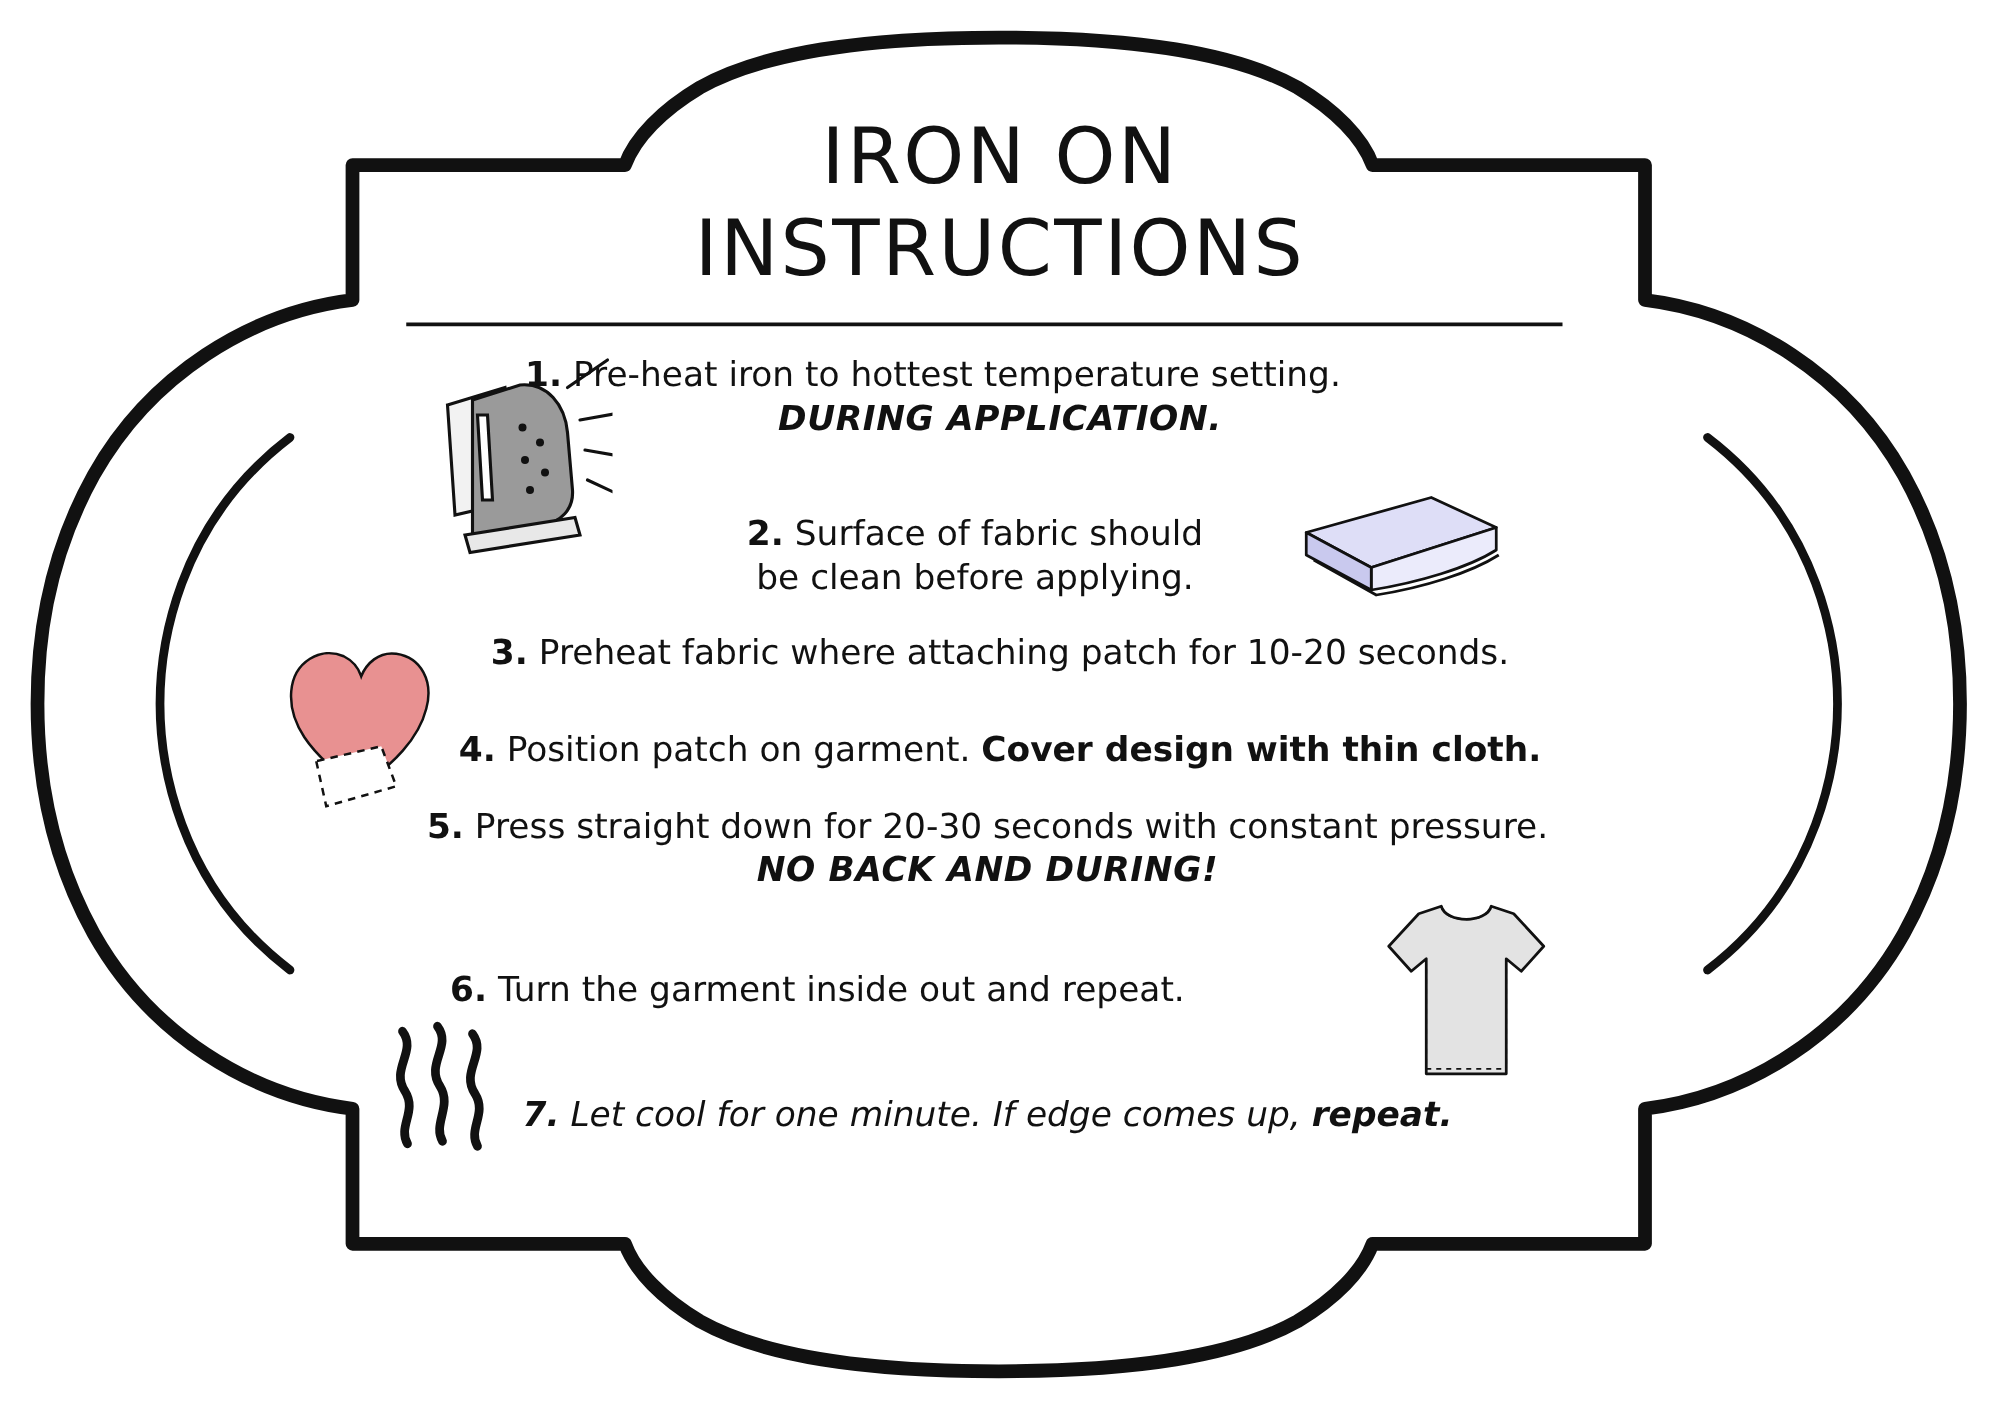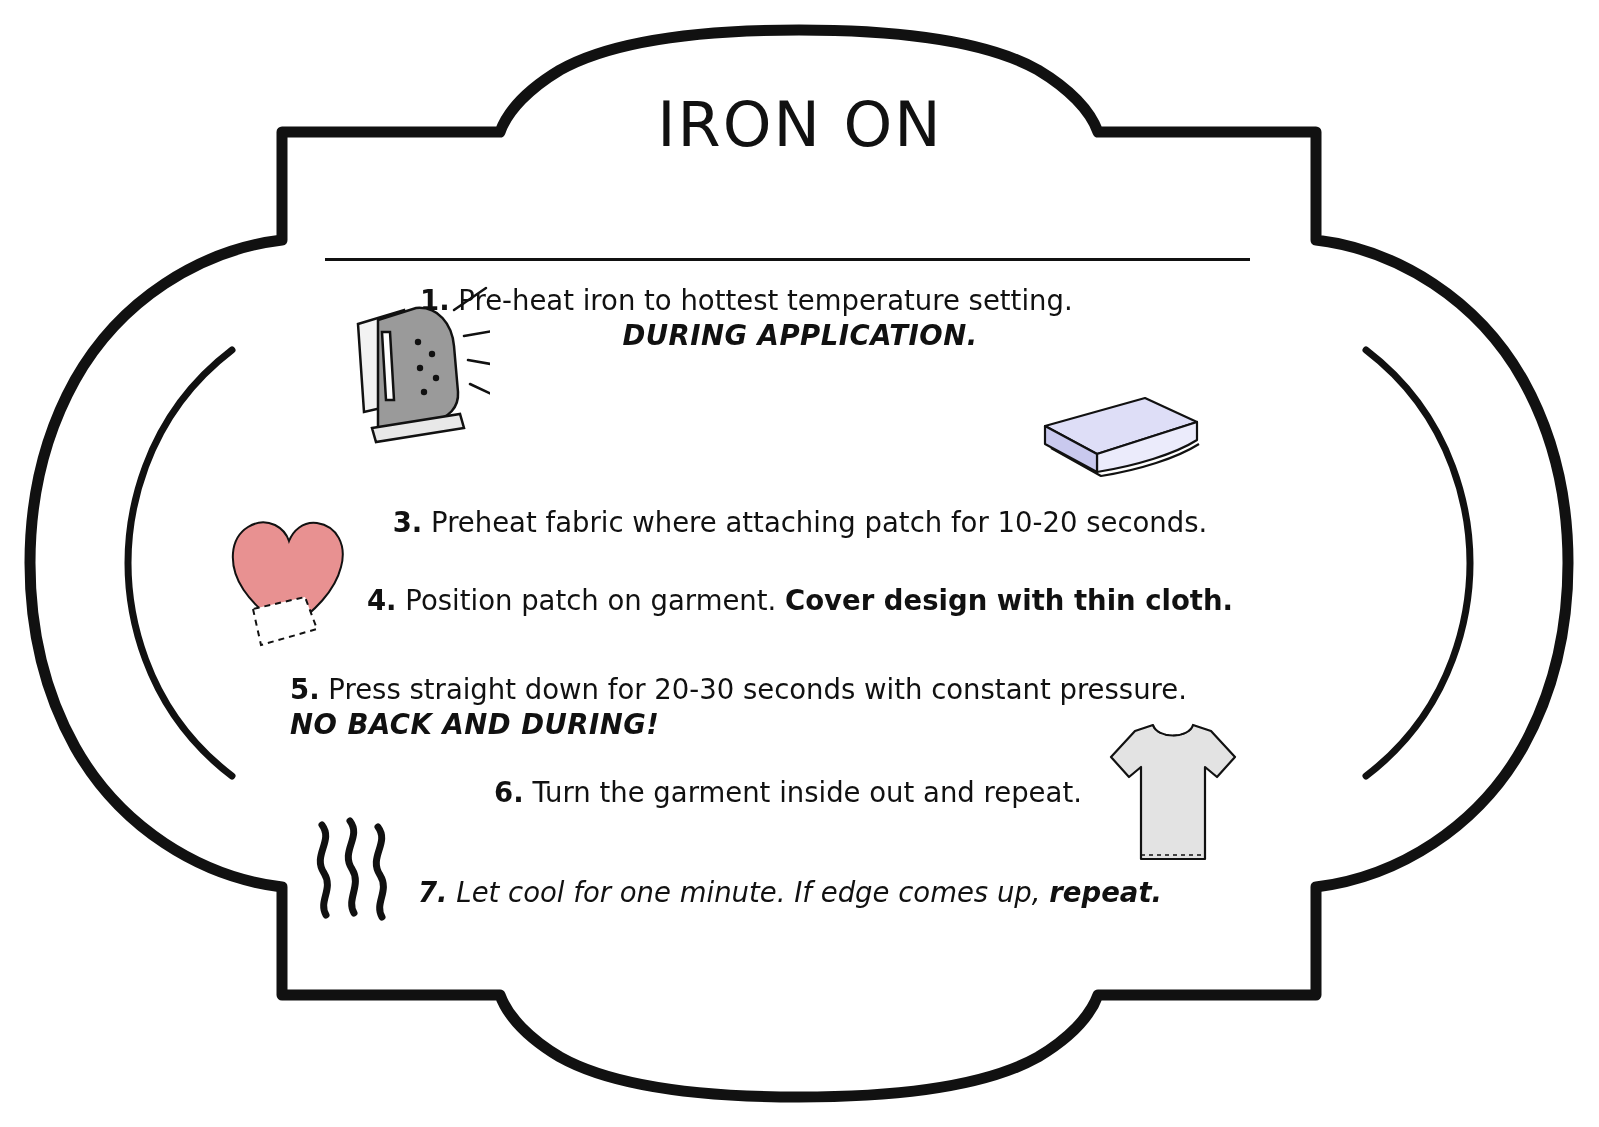--- a/index.html
+++ b/index.html
@@ -70,22 +70,22 @@
     font-weight: bold;
     letter-spacing: 0.5px;
   }
 
   
   #step1 { left: 420px; top: 283px; width: 760px; text-align: center; }
   #step1 .l1 { text-align: left; }
   #step2 { left: 560px; top: 410px; width: 440px; text-align: center; }
   #step3 { left: 340px; top: 505px; width: 920px; text-align: center; }
   #step4 { left: 340px; top: 583px; width: 920px; text-align: center; }
-  #step5 { left: 290px; top: 672px; width: 1000px; }
-  #step6 { left: 328px; top: 775px; width: 920px; text-align: center; }
+  #step5 { left: 290px; top: 644px; width: 1000px; text-align: center; }
+  #step6 { left: 360px; top: 775px; width: 920px; }
   #step7 { left: 330px; top: 875px; width: 920px; text-align: center; font-style: italic; }
 
   .icon {
     position: absolute;
   }
   #icon-iron   { left: 320px; top: 280px; width: 170px; height: 165px; }
   #icon-fabric { left: 1015px; top: 392px; width: 190px; height: 100px; }
   #icon-heart  { left: 225px; top: 505px; width: 130px; height: 145px; }
   #icon-shirt  { left: 1105px; top: 715px; width: 135px; height: 155px; }
   #icon-steam  { left: 300px; top: 815px; width: 100px; height: 110px; }
@@ -128,31 +128,39 @@
 
     <path d="M1366 350
              C 1458 420, 1470 520, 1470 563
              C 1470 606, 1458 706, 1366 776" fill="none" stroke="#111111" stroke-width="7" stroke-linecap="round"></path>
   </svg>
 
   <div class="content">
 
     <div class="title-block">
       <div class="title-line">IRON ON</div>
+      <div class="title-line">INSTRUCTIONS</div>
     </div>
     <div class="title-rule"></div>
 
     <div class="step" id="step1">
       <div class="l1">
         <span class="num">1.</span>
         <span>Pre-heat iron to hottest temperature setting.</span>
       </div>
       <div class="emph">DURING APPLICATION.</div>
     </div>
 
+    <div class="step" id="step2">
+      <div>
+        <span class="num">2.</span>
+        <span>Surface of fabric should</span>
+      </div>
+      <div>be clean before applying.</div>
+    </div>
 
     <div class="step" id="step3">
       <span class="num">3.</span>
       <span>Preheat fabric where attaching patch for 10-20 seconds.</span>
     </div>
 
     <div class="step" id="step4">
       <span class="num">4.</span>
       <span>Position patch on garment.</span>
       <b>Cover design with thin cloth.</b>

